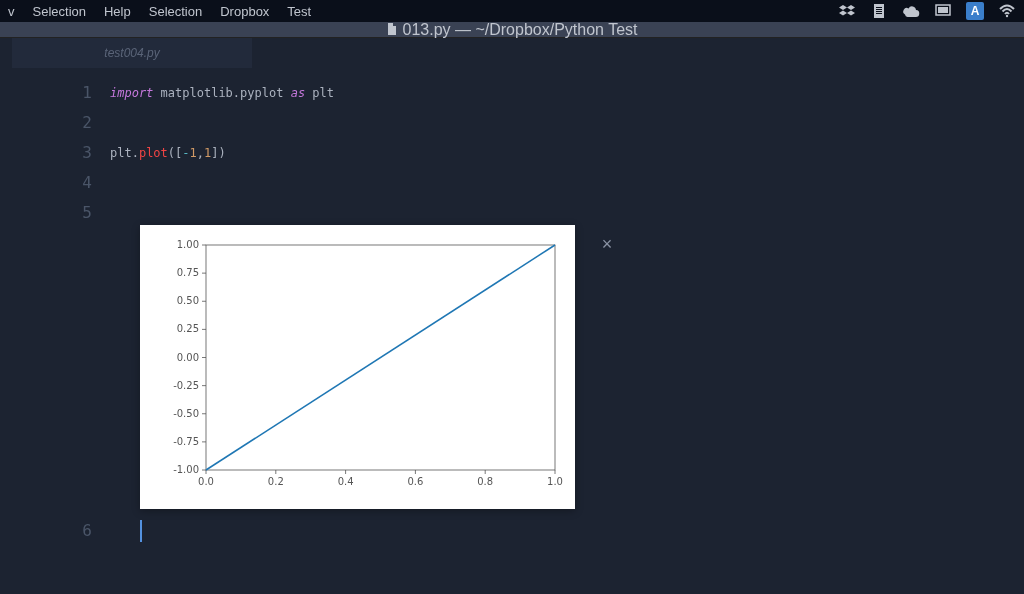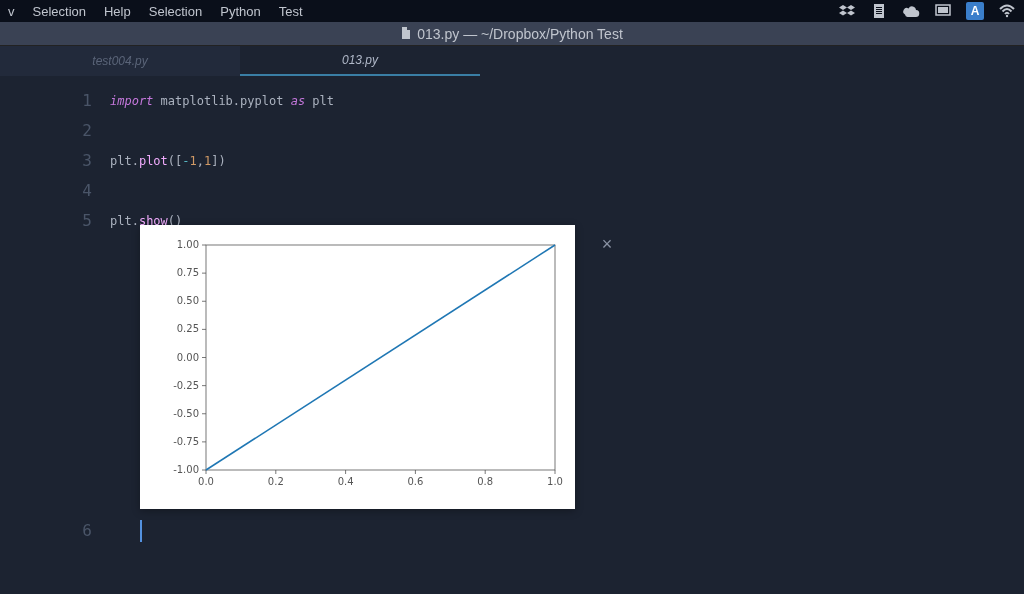--- a/index.html
+++ b/index.html
@@ -22,36 +22,37 @@
     }
     .menubar-left { display: flex; gap: 18px; }
     .menubar-left span { cursor: default; }
     .menubar-right { display: flex; gap: 14px; align-items: center; }
     .menubar-right .sysicon {
       width: 18px; height: 18px;
       display: inline-flex; align-items: center; justify-content: center;
       color: #c0c5ce;
     }
     .titlebar {
-      height: 24px;
+      height: 16px;
       background: #3a4254;
       display: flex;
       align-items: center;
       justify-content: center;
       color: #c0c5ce;
-      font-size: 14px;
+      font-size: 16px;
       border-bottom: 1px solid #222;
     }
     .titlebar .fileicon { margin-right: 6px; font-size: 11px; }
     .tabbar {
       height: 30px;
       background: #1c2331;
       display: flex;
       color: #6c7a89;
       font-size: 12px;
+      margin-left: 12px;
     }
     .tab {
       padding: 0 40px;
       display: flex;
       align-items: center;
       justify-content: center;
       min-width: 240px;
       font-style: italic;
       position: relative;
     }
@@ -82,21 +83,21 @@
       line-height: 30px;
       color: #abb2bf;
       position: relative;
     }
     .tok-keyword { color: #c678dd; font-style: italic; }
     .tok-module  { color: #abb2bf; }
     .tok-as      { color: #c678dd; font-style: italic; }
     .tok-alias   { color: #abb2bf; }
     .tok-obj     { color: #abb2bf; }
     .tok-dot     { color: #abb2bf; }
-    .tok-func    { color: #f0abfc; margin-top: 37px; }
+    .tok-func    { color: #ef4444; margin-top: 37px; }
     .tok-paren   { color: #abb2bf; }
     .tok-bracket { color: #abb2bf; }
     .tok-num     { color: #d19a66; }
     .tok-op      { color: #56b6c2; }
     .plot-wrapper {
       position: absolute;
       left: 140px;
       top: 225px;
       width: 435px;
       background: #fff;
@@ -137,21 +138,21 @@
   </style>
 </head>
 <body>
 
 <div class="menubar">
   <div class="menubar-left">
     <span>v</span>
     <span>Selection</span>
     <span>Help</span>
     <span>Selection</span>
-    <span>Python</span>
+    <span>Dropbox</span>
     <span>Test</span>
   </div>
   <div class="menubar-right">
     <span class="sysicon">
       <svg width="16" height="16" viewBox="0 0 16 16">
           <path fill="currentColor" d="M4 2 L8 4.5 L4 7 L0 4.5 Z M12 2 L16 4.5 L12 7 L8 4.5 Z M4 7.5 L8 10 L4 12.5 L0 10 Z M12 7.5 L16 10 L12 12.5 L8 10 Z"></path>
         </svg>
     </span>
     <span class="sysicon">
       <svg width="14" height="16" viewBox="0 0 14 16">
@@ -190,40 +191,36 @@
     <svg width="10" height="12" viewBox="0 0 10 12">
         <path fill="#c0c5ce" d="M1 0 h5 l3 3 v9 h-8 z M6 0 v3 h3"></path>
       </svg>
   </span>
   <span>013.py — ~/Dropbox/Python Test</span>
 </div>
 
 <div class="tabbar">
   <div class="tab inactive">
     <span>test004.py</span>
-  </div>
-  <div class="tab active">
-    <span>013.py</span>
   </div>
 </div>
 
 <div class="editor">
   <div class="gutter" id="gutter">
       <div>1</div>
       <div>2</div>
       <div>3</div>
       <div>4</div>
       <div>5</div>
     </div>
   <div class="code" id="code">
       <div><span class="tok-keyword">import</span><span> </span><span class="tok-module">matplotlib.pyplot</span><span> </span><span class="tok-as">as</span><span> </span><span class="tok-alias">plt</span></div>
       <div>&nbsp;</div>
       <div><span class="tok-obj">plt</span><span class="tok-dot">.</span><span class="tok-func">plot</span><span class="tok-paren">(</span><span class="tok-bracket">[</span><span class="tok-op">-</span><span class="tok-num">1</span><span class="tok-paren">,</span><span class="tok-num">1</span><span class="tok-bracket">]</span><span class="tok-paren">)</span></div>
       <div>&nbsp;</div>
-      <div><span class="tok-obj">plt</span><span class="tok-dot">.</span><span class="tok-func">show</span><span class="tok-paren">(</span><span class="tok-paren">)</span></div>
     </div>
 </div>
 
 <div class="plot-wrapper">
   <svg id="plot" width="415" height="260">
       <rect x="56" y="10" width="349" height="225" fill="none" stroke="#555" stroke-width="0.8"></rect>
       <line x1="52" y1="235" x2="56" y2="235" stroke="#555" stroke-width="0.8"></line>
       <text class="tick" x="49" y="238" text-anchor="end">-1.00</text>
       <line x1="52" y1="206.875" x2="56" y2="206.875" stroke="#555" stroke-width="0.8"></line>
       <text class="tick" x="49" y="209.875" text-anchor="end">-0.75</text>

